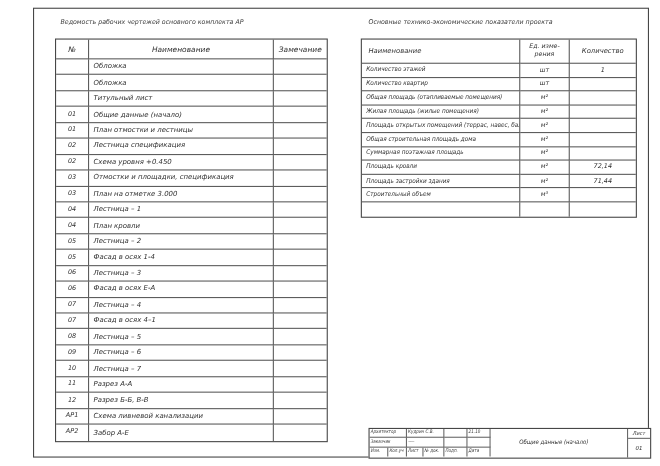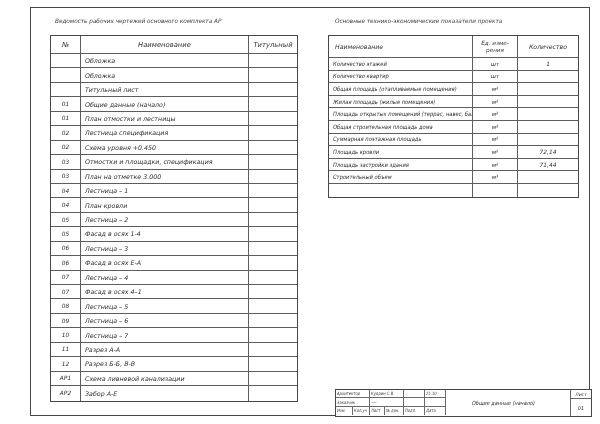--- a/index.html
+++ b/index.html
@@ -46,21 +46,21 @@
 
 <div class="page">
 
   <div class="frame"></div>
 
   <div class="tbl-title" style="left:55px;top:17px;">Ведомость рабочих чертежей основного комплекта АР</div>
 
   <div class="tbl" style="left:50px;top:35px;width:246px;grid-template-columns:30px 168px 48px;grid-template-rows:18px repeat(24,14.45px);">
     <div class="cell hcell">№</div>
     <div class="cell hcell">Наименование</div>
-    <div class="cell hcell">Титульный</div>
+    <div class="cell hcell">Замечание</div>
 
   <div class="cell c-num"></div>
       <div class="cell c-name">
         <span class="nm">Обложка</span>
       </div>
       <div class="cell c-note"></div>
       <div class="cell c-num"></div>
       <div class="cell c-name">
         <span class="nm">Обложка</span>
       </div>

